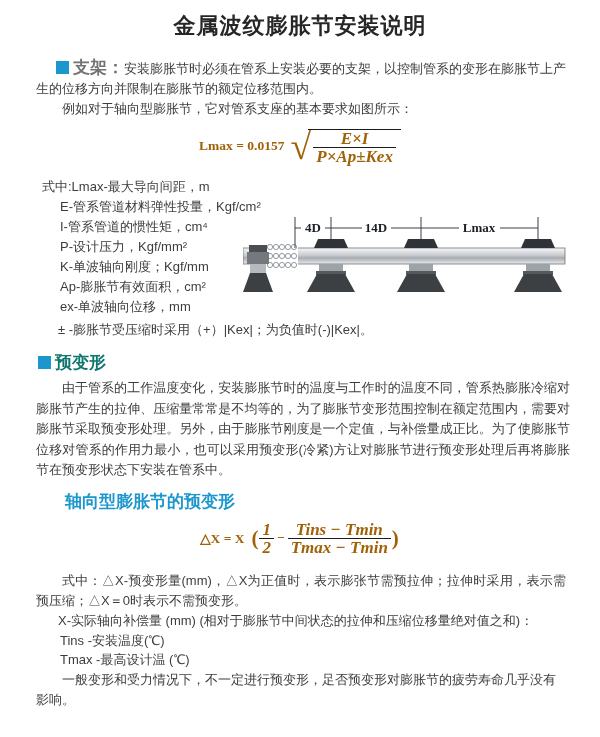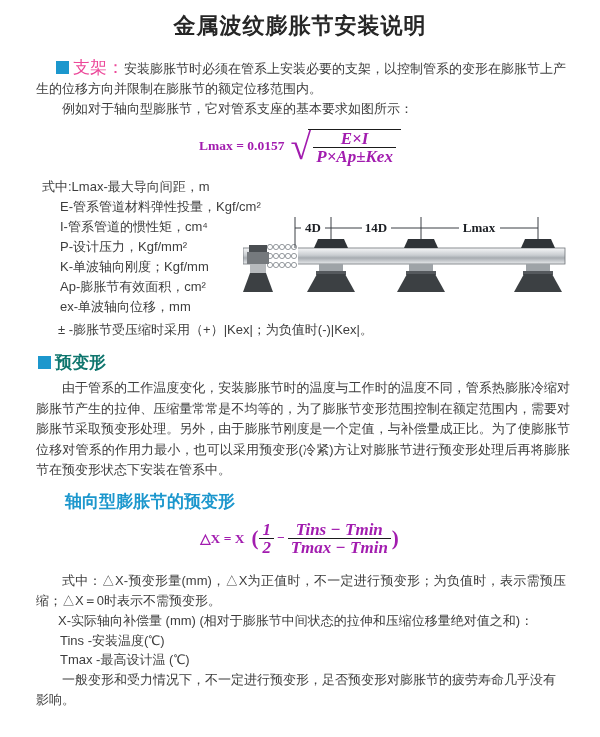--- a/index.html
+++ b/index.html
@@ -9,29 +9,29 @@
     font-family:"Liberation Sans", sans-serif; font-size:13px; line-height:20px;
   }
   .title {
     margin:13px 0 0 0; text-align:center; font-size:22px; line-height:26px;
     font-weight:bold; color:#262626; letter-spacing:1px;
   }
   .para { margin:0 34px 0 36px; }
   .indent { text-indent:2em; }
   .justify { text-align:justify; }
   .p1 { margin-top:19px; text-indent:20px; }
-  .sec-label { font-size:17px; font-weight:normal; color:#ec4899; }
+  .sec-label { font-size:17px; font-weight:bold; color:#737373; }
   .sq { display:inline-block; width:13px; height:13px; background:#1c97cd; margin-right:4px; vertical-align:-1px; }
   .sec-head { margin:12px 0 0 38px; font-size:17px; line-height:22px; font-weight:bold; color:#0f766e; }
   .subhead { margin:10px 0 0 65px; font-size:17px; line-height:22px; font-weight:bold; color:#1c97cd; }
 
   
   .formula {
     text-align:center; font-family:"Liberation Serif", serif; font-weight:bold;
-    color:#a21caf; font-size:13.5px; line-height:normal;
+    color:#a16207; font-size:13.5px; line-height:normal;
   }
   .f1 { margin-top:7px; height:46px; }
   .f2 { margin-top:9px; height:40px; }
   .formula .lhs { display:inline-block; vertical-align:middle; margin-right:6px; }
   .rad { display:inline-block; vertical-align:middle; font-size:38px; font-weight:normal; line-height:40px; margin-right:-3px; }
   .radbox { display:inline-block; vertical-align:middle; border-top:1.6px solid #1b1b1b; padding:1px 5px 0 5px; }
   .frac { display:inline-block; vertical-align:middle; text-align:center; font-style:italic; font-size:17px; }
   .frac .num { display:block; padding:0 3px 1px 3px; line-height:15px; }
   .frac .den { display:block; border-top:1.3px solid #1b1b1b; padding:1px 3px 0 3px; line-height:15px; }
   .paren { display:inline-block; vertical-align:middle; font-size:21px; font-weight:bold; margin:0 1px; }
@@ -159,21 +159,21 @@
   <h2 class="sec-head"><span class="sq"></span><span>预变形</span></h2>
 
   <p class="para indent justify pre-body">由于管系的工作温度变化，安装膨胀节时的温度与工作时的温度不同，管系热膨胀冷缩对膨胀节产生的拉伸、压缩量常常是不均等的，为了膨胀节变形范围控制在额定范围内，需要对膨胀节采取预变形处理。另外，由于膨胀节刚度是一个定值，与补偿量成正比。为了使膨胀节位移对管系的作用力最小，也可以采用预变形(冷紧)方让对膨胀节进行预变形处理后再将膨胀节在预变形状态下安装在管系中。</p>
 
   <h3 class="subhead">轴向型膨胀节的预变形</h3>
 
   <div class="formula f2">
     <span class="lhs">△X = X</span><span class="paren">(</span><span class="frac"><span class="num">1</span><span class="den">2</span></span><span class="op">−</span><span class="frac"><span class="num">Tins − Tmin</span><span class="den">Tmax − Tmin</span></span><span class="paren">)</span>
   </div>
 
-  <p class="para indent justify note1">式中：△X-预变形量(mm)，△X为正值时，不一定进行预变形；为负值时，表示需预压缩；△X＝0时表示不需预变形。</p>
+  <p class="para indent justify note1">式中：△X-预变形量(mm)，△X为正值时，表示膨张节需预拉伸；拉伸时采用，表示需预压缩；△X＝0时表示不需预变形。</p>
   <p class="para pl22">X-实际轴向补偿量 (mm) (相对于膨胀节中间状态的拉伸和压缩位移量绝对值之和)：</p>
 
   <div class="temp-line">Tins -安装温度(℃)</div>
   <div class="temp-line">Tmax -最高设计温 (℃)</div>
 
   <p class="para indent">一般变形和受力情况下，不一定进行预变形，足否预变形对膨胀节的疲劳寿命几乎没有影响。</p>
 
 </div>
 
 </body></html>

